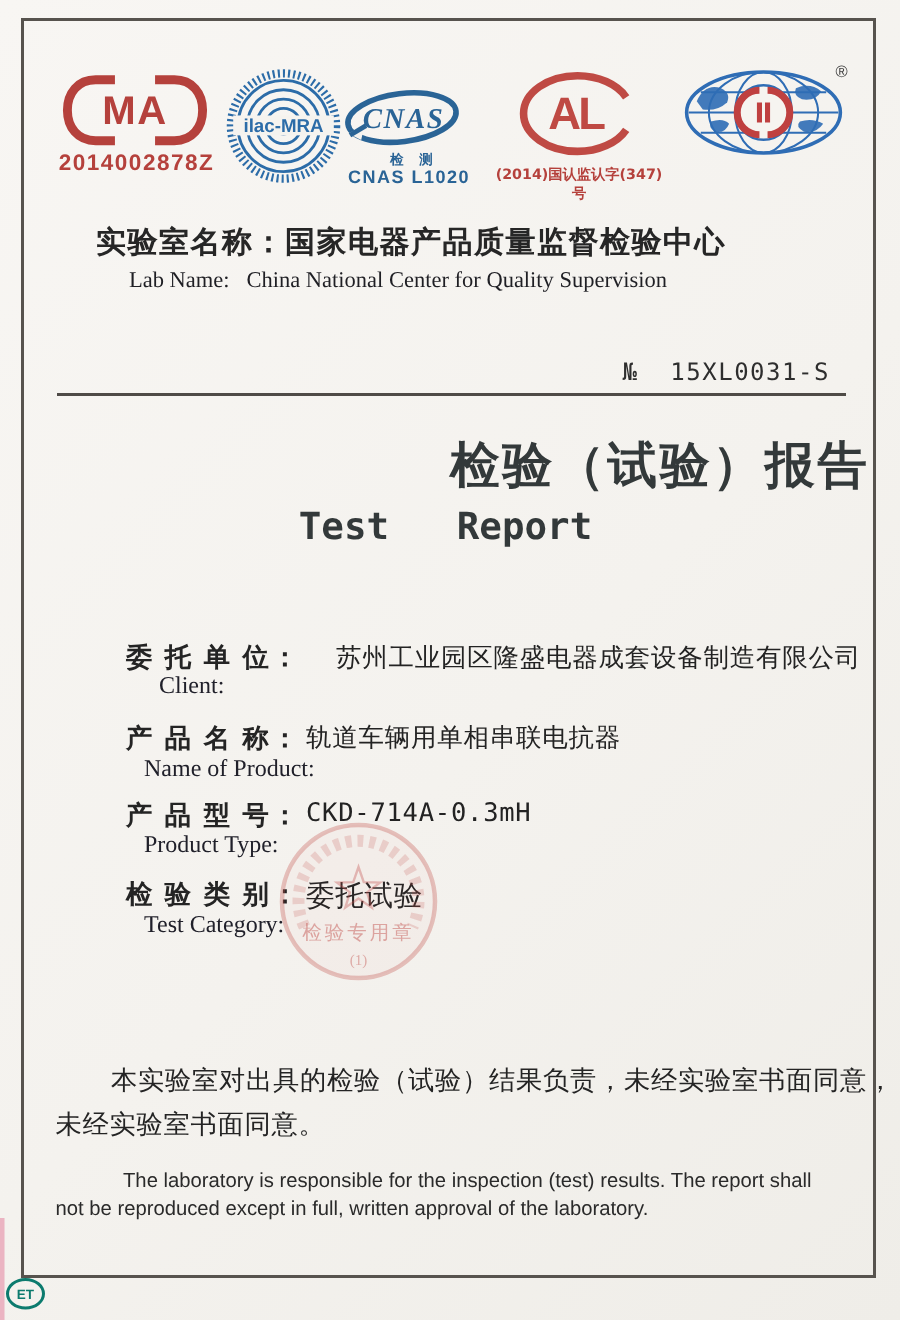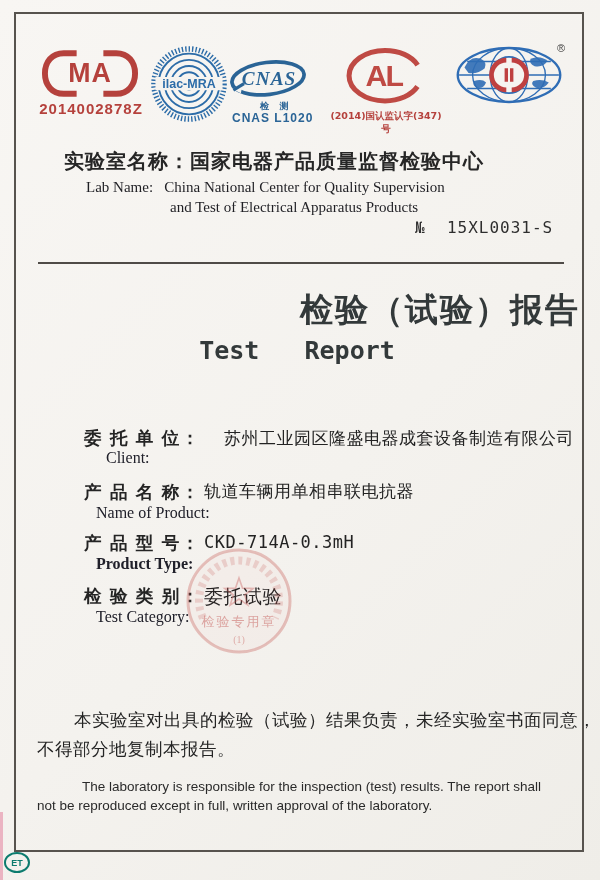--- a/index.html
+++ b/index.html
@@ -85,52 +85,51 @@
     <path d="M116,52 Q128,48 139,54 Q132,64 120,62 Q111,57 116,52 Z" fill="#2f6db5" opacity="0.9"></path>
     <circle cx="80" cy="43" r="27" fill="#f6f4f0" stroke="#2f6db5" stroke-width="2.5"></circle>
     <path d="M76 21 A 22 22 0 1 0 76 65" fill="none" stroke="#bf4040" stroke-width="7"></path>
     <path d="M84 21 A 22 22 0 1 1 84 65" fill="none" stroke="#bf4040" stroke-width="7"></path>
     <path d="M76 33 V 53 M84 33 V 53" stroke="#bf4040" stroke-width="5"></path>
   </svg>
   <div class="abs reg-mark" style="left:557px;top:42px;">®</div>
 
   <div class="abs labname-zh" style="left:64px;top:148px;">实验室名称：国家电器产品质量监督检验中心</div>
   <div class="abs labname-en" style="left:86px;top:179px;">Lab Name:   China National Center for Quality Supervision</div>
-  <div class="abs labname-en" style="left:170px;top:199px;">and Test of Electrical Apparatus Products</div>
 
-  <div class="abs report-no" style="left:415px;top:218px;">№  15XL0031-S</div>
+  <div class="abs report-no" style="left:415px;top:238px;">№  15XL0031-S</div>
   <div class="rule"></div>
 
   <div class="abs title-zh">检验（试验）报告</div>
   <div class="abs title-en">Test   Report</div>
 
   <div class="abs f-label" style="left:84px;top:426px;">委 托 单 位：</div>
   <div class="abs f-value" style="left:224px;top:427px;">苏州工业园区隆盛电器成套设备制造有限公司</div>
   <div class="abs f-sub" style="left:106px;top:449px;">Client:</div>
 
   <div class="abs f-label" style="left:84px;top:480px;">产 品 名 称：</div>
   <div class="abs f-value" style="left:204px;top:480px;">轨道车辆用单相串联电抗器</div>
   <div class="abs f-sub" style="left:96px;top:504px;">Name of Product:</div>
 
   <div class="abs f-label" style="left:84px;top:531px;">产 品 型 号：</div>
   <div class="abs f-value-mono" style="left:204px;top:532px;">CKD-714A-0.3mH</div>
-  <div class="abs f-sub" style="left:96px;top:555px;font-weight:bold;">Product Type:</div>
+  <div class="abs f-sub" style="left:96px;top:555px;">Product Type:</div>
 
   <div class="abs f-label" style="left:84px;top:584px;text-align:right;">检 验 类 别：</div>
   <div class="abs f-value" style="left:204px;top:584px;font-size:19px;">委托试验</div>
   <div class="abs f-sub" style="left:96px;top:608px;">Test Category:</div>
 
   <svg class="abs stamp" style="left:184px;top:546px;" width="110" height="110" viewBox="0 0 110 110">
     <circle cx="55" cy="55" r="51" fill="rgba(214,110,104,0.04)" stroke="rgba(196,82,78,0.35)" stroke-width="3"></circle>
     <path d="M 19 72 A 40 40 0 1 1 91 72" fill="none" stroke="rgba(196,82,78,0.22)" stroke-width="8" stroke-dasharray="4 4"></path>
     <polygon points="55,32 58.5,42.1 69.3,42.4 60.7,48.9 63.8,59.1 55,53 46.2,59.1 49.3,48.9 40.7,42.4 51.5,42.1" fill="none" stroke="rgba(196,82,78,0.38)" stroke-width="1.6"></polygon>
     <text x="55" y="80" text-anchor="middle" font-size="13" fill="rgba(196,82,78,0.5)" letter-spacing="2">检验专用章</text>
     <text x="55" y="97" text-anchor="middle" font-size="10" fill="rgba(196,82,78,0.45)">(1)</text>
   </svg>
 
   <div class="abs foot-zh" style="left:74px;top:708px;">本实验室对出具的检验（试验）结果负责，未经实验室书面同意，</div>
-  <div class="abs foot-zh" style="left:37px;top:737px;">不得部分地复制本报告。</div>
+  <div class="abs foot-zh" style="left:37px;top:737px;">未经实验室书面同意。</div>
   <div class="abs foot-en" style="left:82px;top:779px;">The laboratory is responsible for the inspection (test) results. The report shall</div>
   <div class="abs foot-en" style="left:37px;top:798px;">not be reproduced except in full, written approval of the laboratory.</div>
 
   <div class="et-badge">ET</div>
   <div class="scan-line"></div>
 </div>
 
 </body></html>

